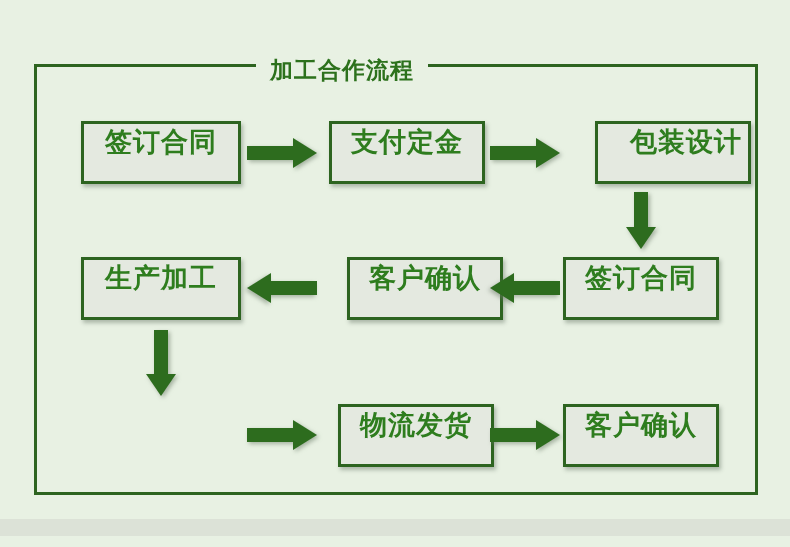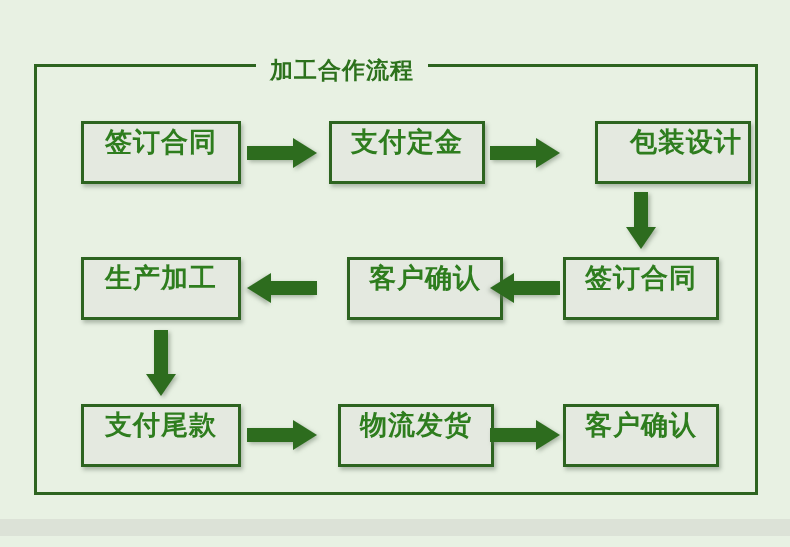--- a/index.html
+++ b/index.html
@@ -135,23 +135,20 @@
   </div>
   <div class="box" style="left:563px;top:257px;">
     <span>签订合同</span>
   </div>
 
   <div class="v-arrow" style="left:146px;top:330px;height:66px;">
     <div class="vshaft"></div>
     <div class="vhead"></div>
   </div>
 
-  <div class="box c1" style="left:81px;top:404px;">
-    <span>支付尾款</span>
-  </div>
   <div class="h-arrow" style="left:247px;top:420px;">
     <div class="shaft"></div>
     <div class="head"></div>
   </div>
   <div class="box" style="left:338px;top:404px;">
     <span>物流发货</span>
   </div>
   <div class="h-arrow" style="left:490px;top:420px;">
     <div class="shaft"></div>
     <div class="head"></div>

